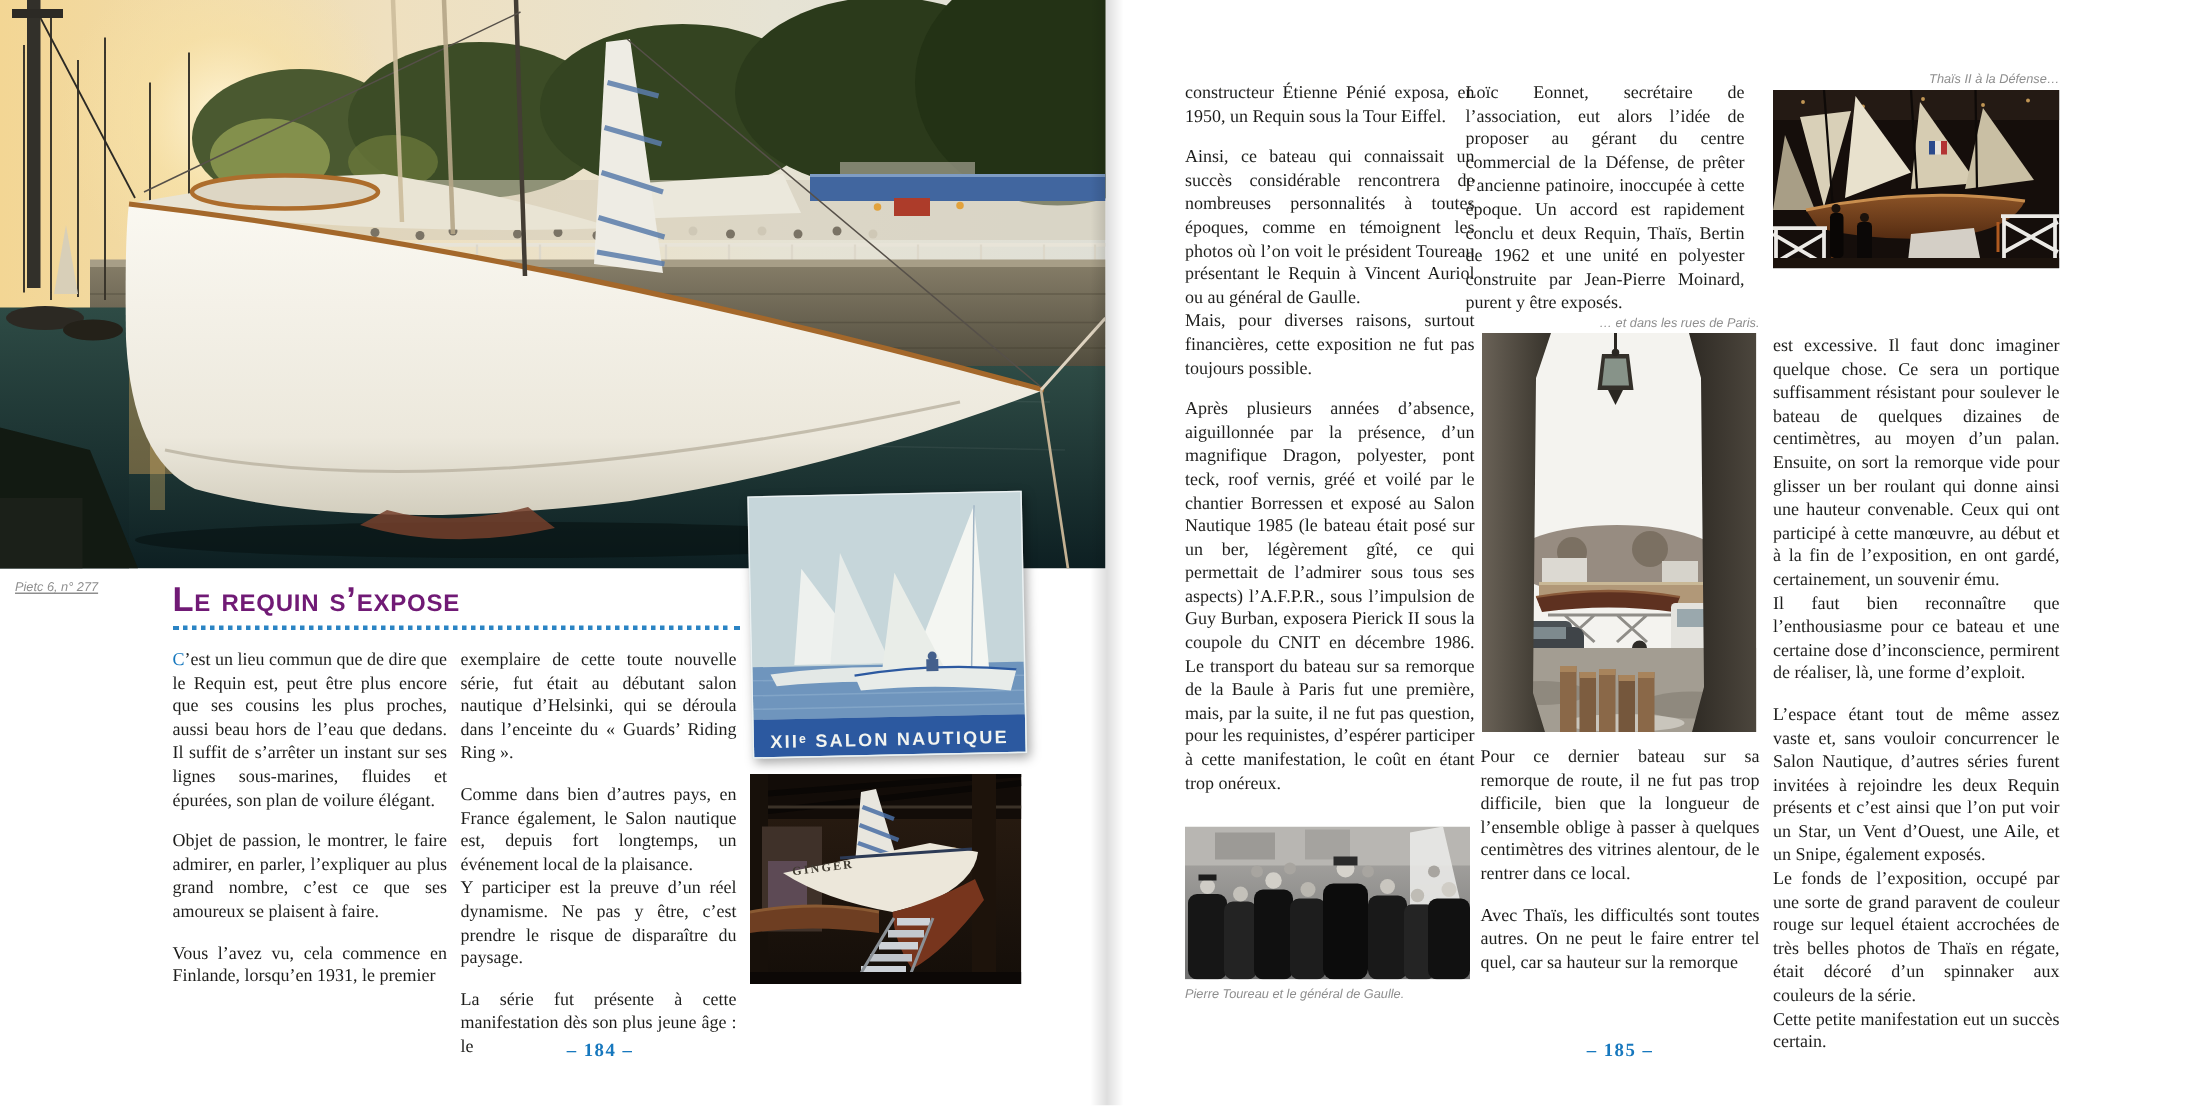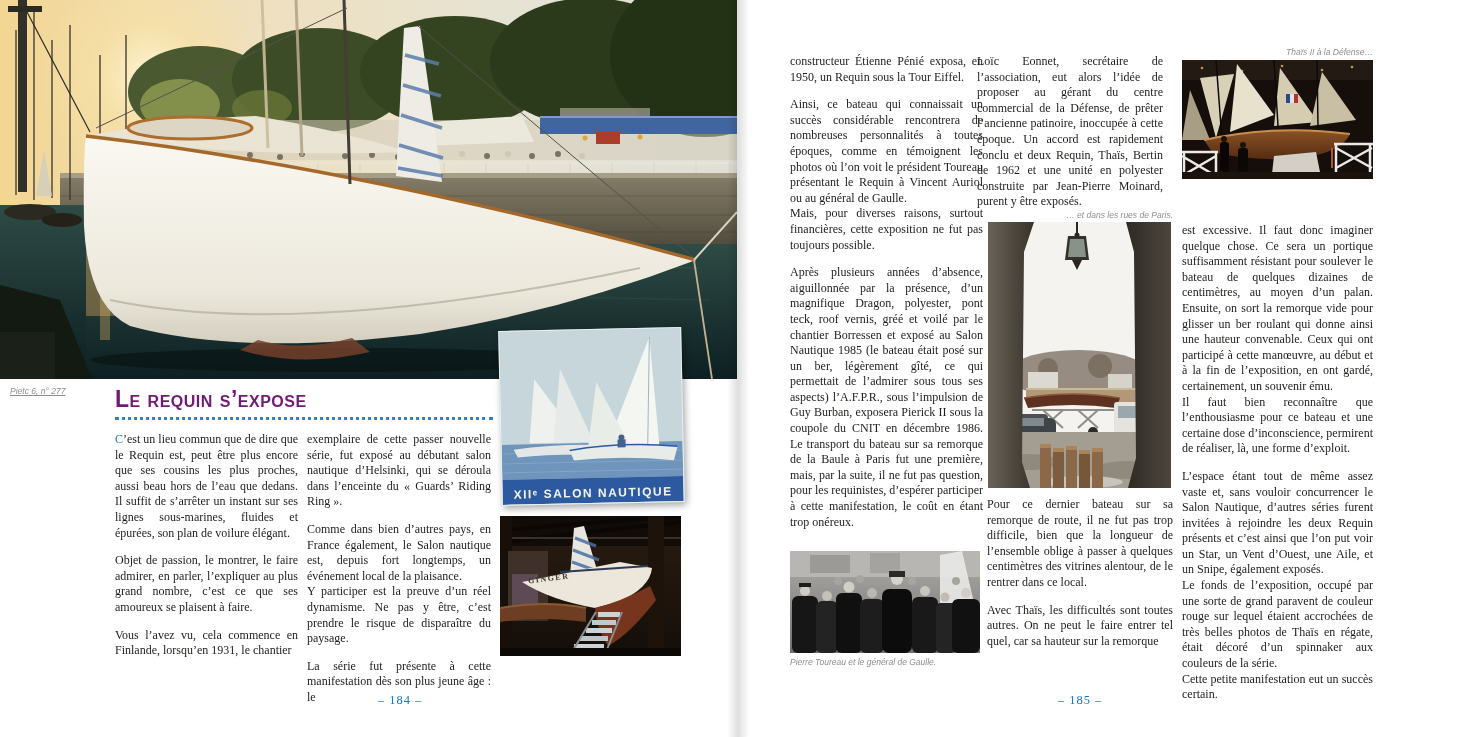--- a/index.html
+++ b/index.html
@@ -19,21 +19,21 @@
     font-variant:small-caps;font-weight:bold;
     font-size:23px;letter-spacing:0.5px;color:#701a75;line-height:1;
   }
   .rule-dotted{border-bottom:3px dotted #2b84c4;height:0;}
   .caption{
     font-family:"Liberation Sans", sans-serif;
     font-size:8.5px;font-style:italic;color:#8e8e8e;line-height:1.2;
   }
   .caption.right{text-align:right;}
   .pagenum{
-    font-size:12.5px;color:#1778be;text-align:center;letter-spacing:1px;
+    font-size:12.5px;color:#1778be;text-align:center;letter-spacing:1px;font-weight:bold;
   }
   .photo{overflow:hidden;}
   .poster{
     transform:rotate(-1.2deg);
     box-shadow:2px 3px 7px rgba(0,0,0,0.35);
     border:1px solid rgba(255,255,255,0.65);
     background:#c6d6da;
   }
   .poster-title{
     position:absolute;left:0;bottom:3px;width:100%;text-align:center;
@@ -167,25 +167,25 @@
   </div>
 
   <div class="abs caption" style="left:10px;top:386px;text-decoration:underline;">Pietc 6, n° 277</div>
 
   <div class="abs title" style="left:115px;top:388px;">Le requin s’expose</div>
   <div class="abs rule-dotted" style="left:115px;top:417px;width:378px;"></div>
 
   <div class="abs" style="left:115px;top:432px;width:183px;">
     <p class="body"><span class="dropcap">C</span><span>’est un lieu commun que de dire que le Requin est, peut être plus encore que ses cousins les plus proches, aussi beau hors de l’eau que dedans. Il suffit de s’arrêter un instant sur ses lignes sous-marines, fluides et épurées, son plan de voilure élégant.</span></p>
     <p class="body">Objet de passion, le montrer, le faire admirer, en parler, l’expliquer au plus grand nombre, c’est ce que ses amoureux se plaisent à faire.</p>
-    <p class="body">Vous l’avez vu, cela commence en Finlande, lorsqu’en 1931, le chantier</p>
+    <p class="body">Vous l’avez vu, cela commence en Finlande, lorsqu’en 1931, le premier</p>
   </div>
 
   <div class="abs" style="left:307px;top:432px;width:184px;">
-    <p class="body">exemplaire de cette passer nouvelle série, fut exposé au débutant salon nautique d’Helsinki, qui se déroula dans l’enceinte du « Guards’ Riding Ring ».</p>
+    <p class="body">exemplaire de cette toute nouvelle série, fut était au débutant salon nautique d’Helsinki, qui se déroula dans l’enceinte du « Guards’ Riding Ring ».</p>
     <p class="body">Comme dans bien d’autres pays, en France également, le Salon nautique est, depuis fort longtemps, un événement local de la plaisance.
 Y participer est la preuve d’un réel dynamisme. Ne pas y être, c’est prendre le risque de disparaître du paysage.</p>
     <p class="body">La série fut présente à cette manifestation dès son plus jeune âge : le</p>
   </div>
 
   <div class="abs photo poster" style="left:500px;top:329px;width:181px;height:173px;">
     <svg width="181" height="173" viewBox="0 0 181 173" preserveAspectRatio="none">
       <rect width="181" height="113" fill="#c6d6da"></rect>
       <rect x="0" y="113" width="181" height="35" fill="#6f95bd"></rect>
       <path d="M0,122 H181 M0,132 H181 M0,141 H181" stroke="#8fb0cf" stroke-width="1" opacity="0.6"></path>

